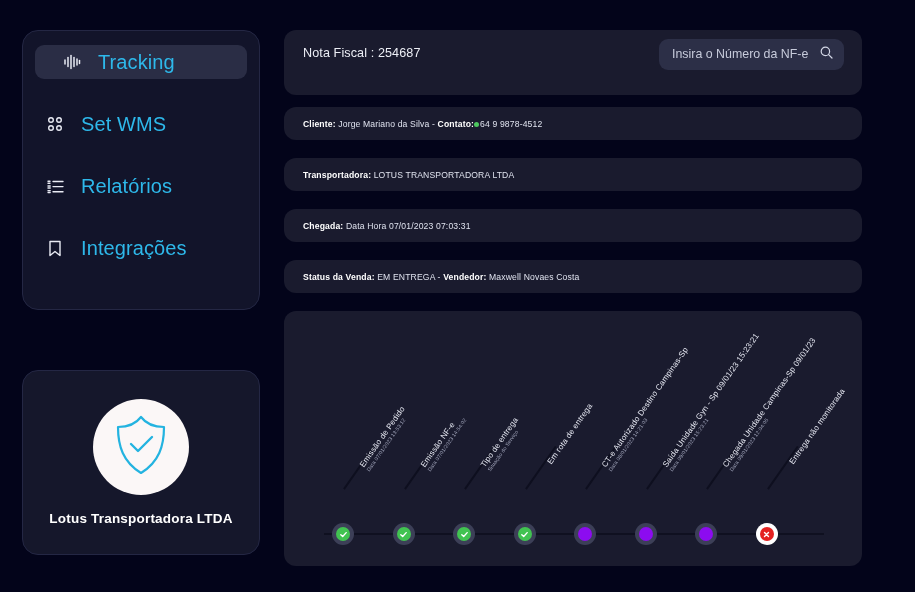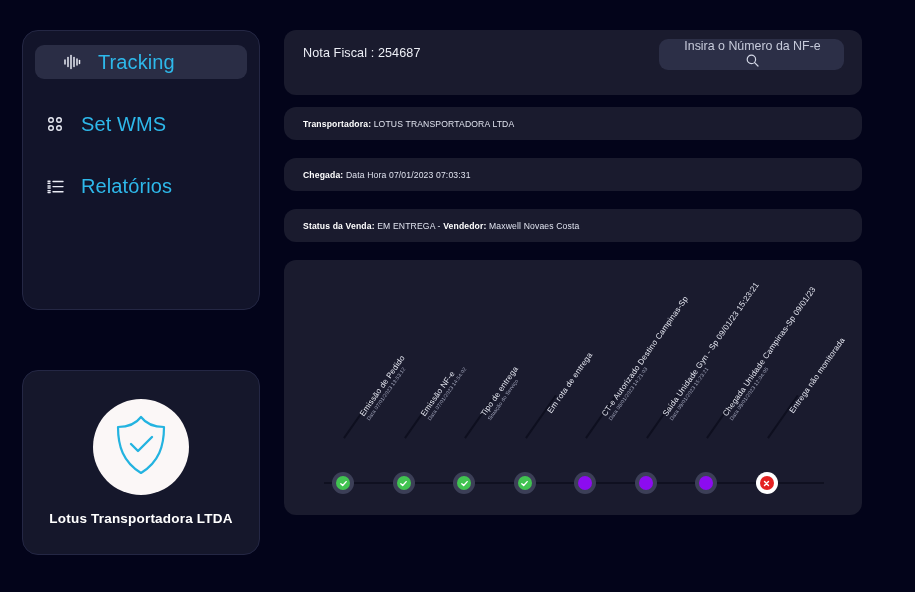--- a/index.html
+++ b/index.html
@@ -70,21 +70,20 @@
   .header-lines { display:flex; flex-direction:column; gap:2px; }
   .header-lines div { color:#eceef5; font-size:12.6px; line-height:15.5px; letter-spacing:.1px; }
 
   .search-box {
     display:flex; align-items:center; justify-content:space-between;
     width:185px; height:31px;
     background:#2c2f47;
     border-radius:9px;
     padding:0 11px 0 13px;
     cursor:text;
-    flex-direction:column;
   }
   .search-box .ph { color:#c7cbdb; font-size:12.4px; }
   .search-icon { flex:none; }
 
   .info-card {
     height:33px;
     display:flex; align-items:center;
     padding:0 19px;
     margin-bottom:18px;
     font-size:8.6px;
@@ -194,20 +193,28 @@
             <path d="M1 7 L3.2 7 M1 9 L3.2 9"></path>
             <line x1="6" y1="7.6" x2="16" y2="7.6"></line>
             <path d="M1 11.8 L3.2 11.8 M1 13.6 L3.2 13.6"></path>
             <line x1="6" y1="12.7" x2="16" y2="12.7"></line>
           </g>
         </svg>
       </span>
       <span class="nav-label">Relatórios</span>
     </div>
 
+    <div class="nav-item">
+      <span class="nav-icon">
+        <svg width="14" height="17" viewBox="0 0 14 17">
+          <path d="M2 1.5 H12 V15.5 L7 11.5 L2 15.5 Z" fill="none" stroke="#e9ebf4" stroke-width="1.4" stroke-linejoin="round"></path>
+        </svg>
+      </span>
+      <span class="nav-label">Integrações</span>
+    </div>
   </nav>
 
   <div class="logo-card">
     <div class="logo-circle">
       <span>
         <svg width="56" height="62" viewBox="0 0 56 62">
           <path d="M28 3 C22 11 12 13 5 13 C5 32 10 48 28 59 C46 48 51 32 51 13 C44 13 34 11 28 3 Z" fill="none" stroke="#23b3e0" stroke-width="2.2" stroke-linejoin="round"></path>
           <path d="M18 30 L25 37 L39 23" fill="none" stroke="#23b3e0" stroke-width="2.4" stroke-linecap="round" stroke-linejoin="round"></path>
         </svg>
       </span>
@@ -225,20 +232,23 @@
         <span class="ph">Insira o Número da NF-e</span>
         <span class="search-icon">
           <svg width="13" height="13" viewBox="0 0 13 13">
             <circle cx="5.4" cy="5.4" r="4.2" fill="none" stroke="#d3d7e6" stroke-width="1.2"></circle>
             <line x1="8.6" y1="8.6" x2="12" y2="12" stroke="#d3d7e6" stroke-width="1.2" stroke-linecap="round"></line>
           </svg>
         </span>
       </div>
     </div>
 
+    <div class="card info-card">
+      <span><b>Cliente:</b><span> Jorge Mariano da Silva - </span><b>Contato:</b><span class="wa-dot"></span><span>64 9 9878-4512</span></span>
+    </div>
 
     <div class="card info-card">
       <span><b>Transportadora:</b><span> LOTUS TRANSPORTADORA LTDA</span></span>
     </div>
 
     <div class="card info-card">
       <span><b>Chegada:</b><span> Data Hora 07/01/2023 07:03:31</span></span>
     </div>
 
     <div class="card info-card">

